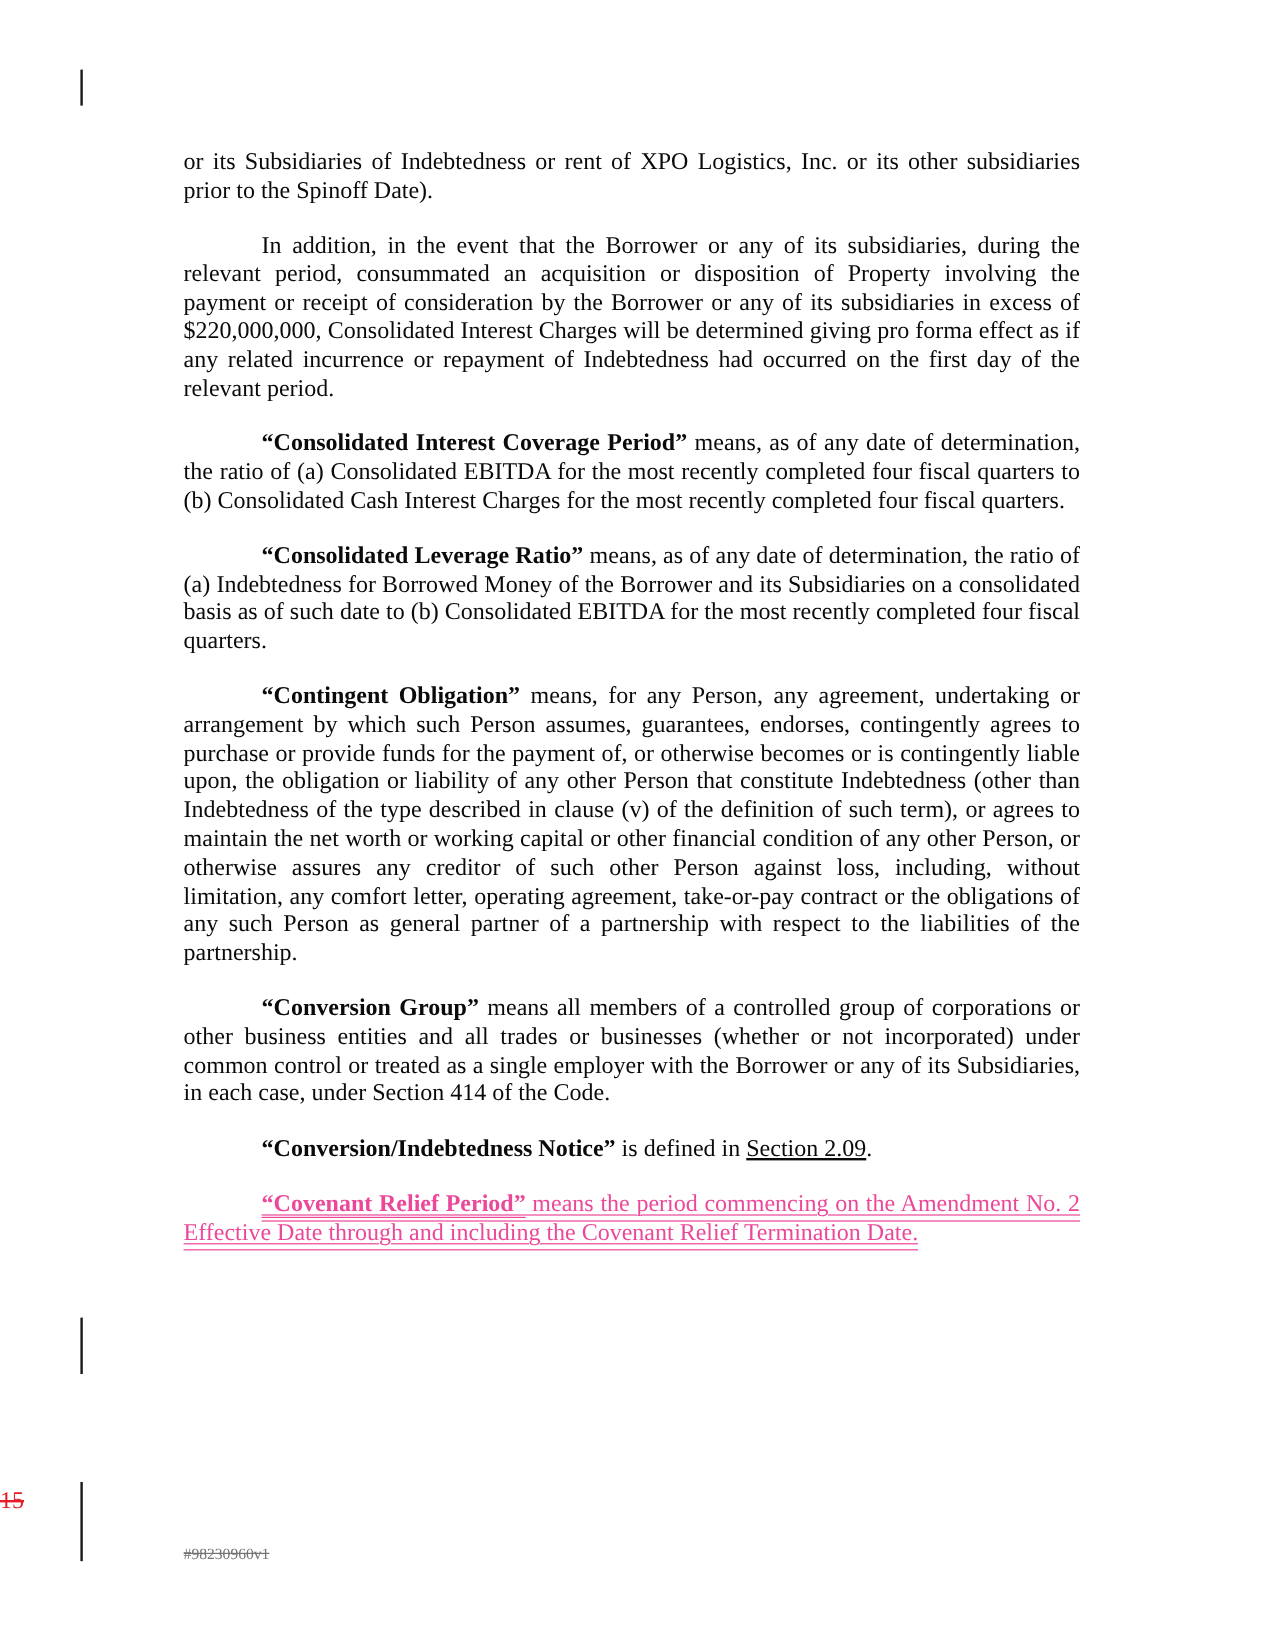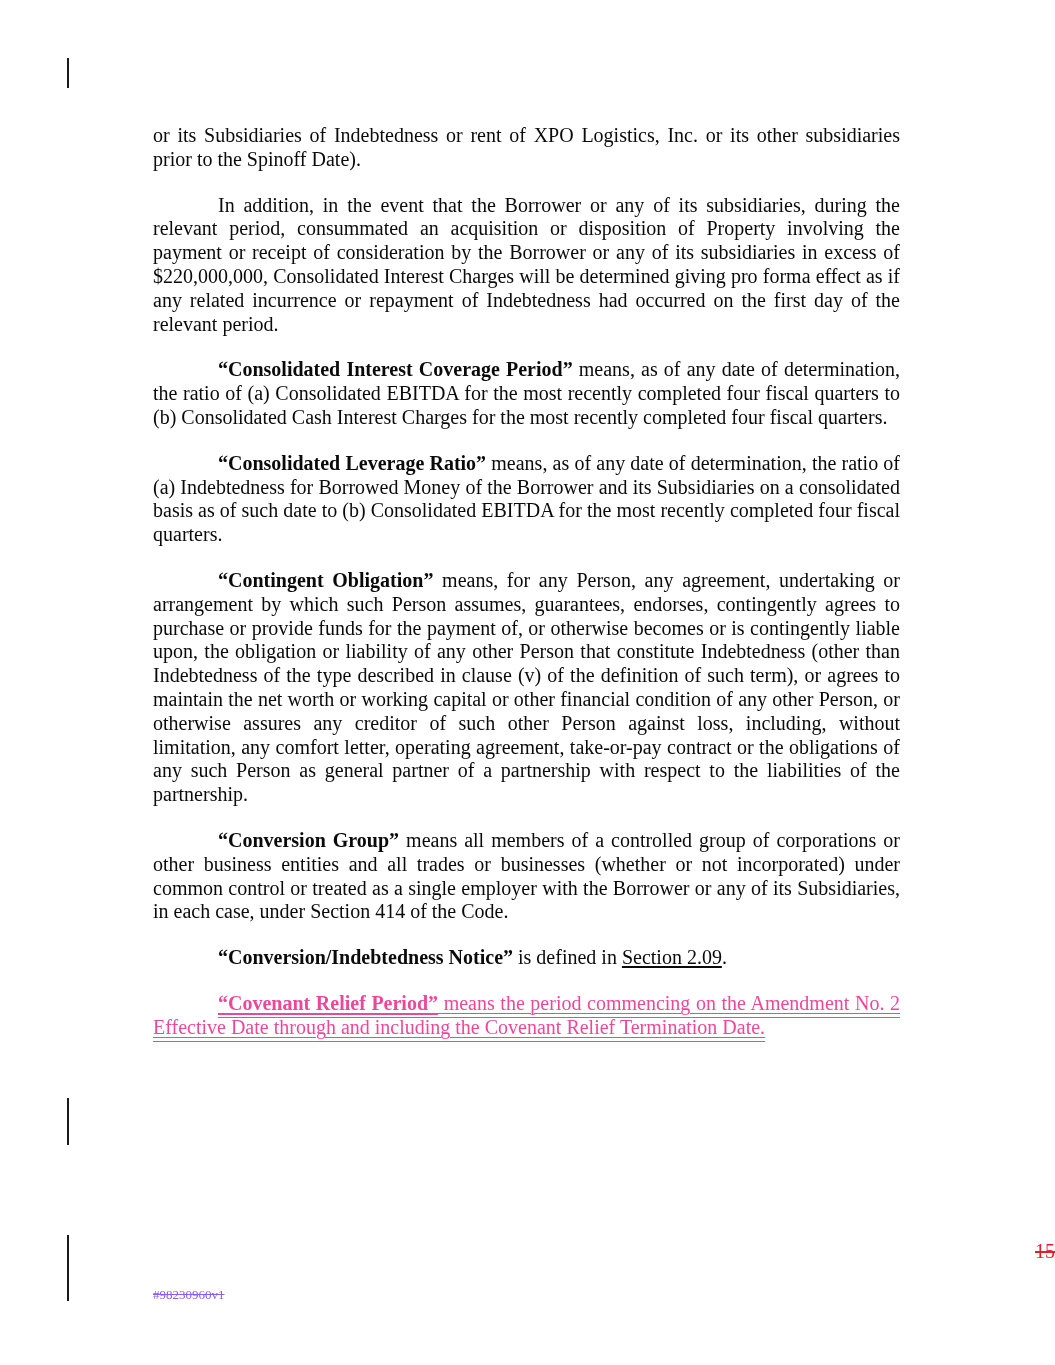--- a/index.html
+++ b/index.html
@@ -50,32 +50,32 @@
   }
   .term-ins {
     font-weight: bold;
     border-bottom: 1px solid currentColor;
   }
 
   .pagenum {
     position: absolute;
     top: 1240px; left: 0;
     width: 1055px;
-    text-align: right;
+    text-align: left;
     font-size: 20px;
     line-height: 23.8px;
     color: #e51c2a;
     text-decoration: line-through;
     text-decoration-thickness: 1.5px;
   }
   .docid {
     position: absolute;
     top: 1287px; left: 153px;
     font-size: 13px;
-    color: #8b5cf6;
+    color: #737373;
     text-decoration: line-through;
   }
 </style>
 </head>
 <body>
 
 <div class="page">
 
   <div class="changebar bar-top"></div>
   <div class="changebar bar-insert"></div>

